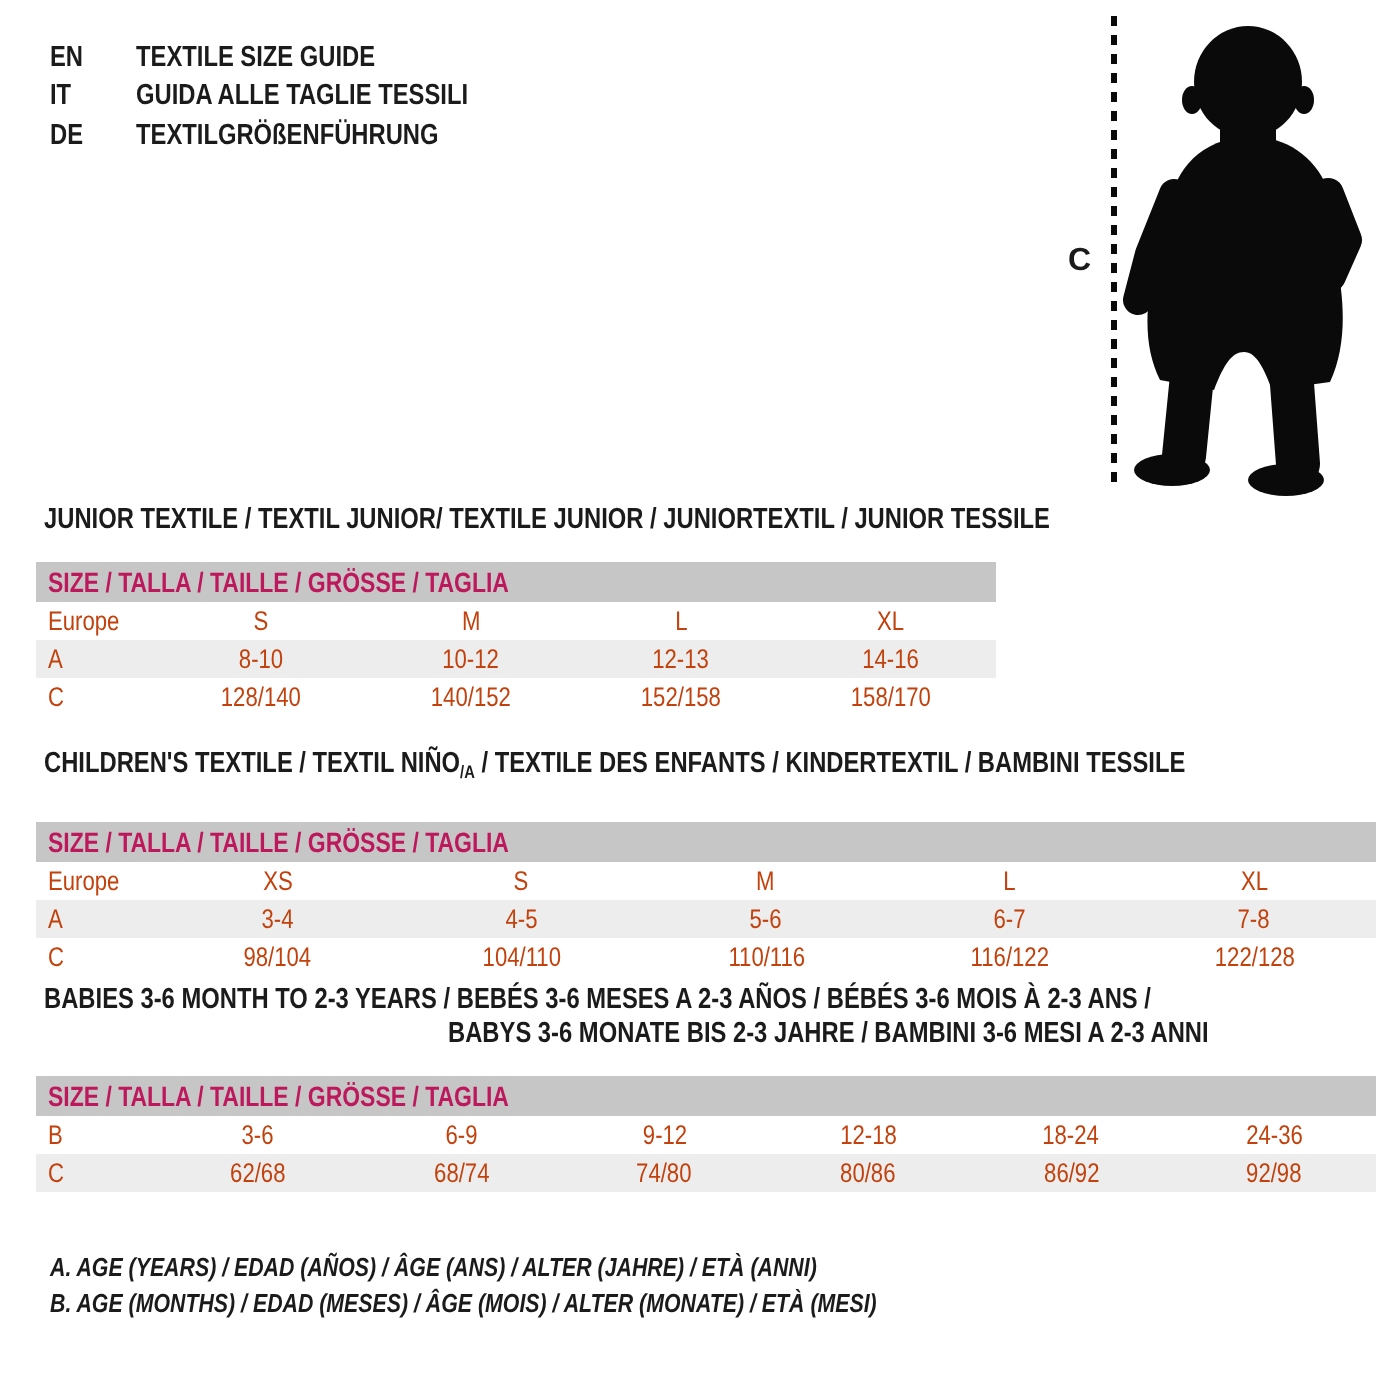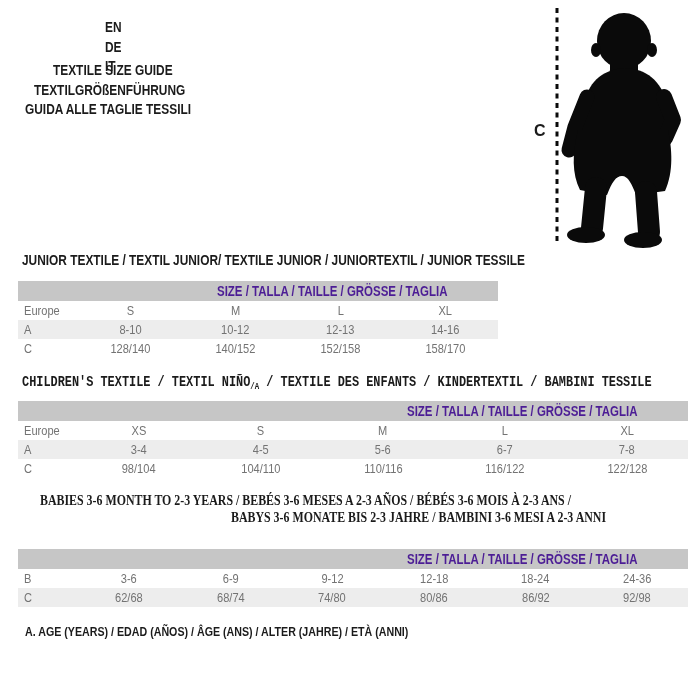--- a/index.html
+++ b/index.html
@@ -16,69 +16,69 @@
     color:var(--text);
   }
   .canvas{position:relative;width:700px;height:700px;background:#fff;overflow:hidden;}
 
   
   .cond{display:inline-block;transform:scaleX(0.82);transform-origin:0 50%;white-space:nowrap;}
   .cond-c{display:inline-block;transform:scaleX(0.82);transform-origin:50% 50%;white-space:nowrap;}
 
   
   .lang-list{position:absolute;left:25px;top:19px;}
-  .lang-row{display:flex;height:19.5px;align-items:center;font-weight:700;font-size:14.5px;flex-direction:column;}
+  .lang-row{display:flex;height:19.5px;align-items:center;font-weight:700;font-size:14.5px;}
   .lang-code{width:43px;flex:0 0 43px;}
 
   
   .figure{position:absolute;left:512px;top:2px;width:186px;height:248px;}
   .figure svg{position:absolute;left:0;top:0;}
   .figure-label{position:absolute;left:22px;top:120px;font-weight:700;font-size:16px;}
 
   
   .section{position:absolute;left:18px;}
   .sec-junior{top:252px;width:480px;}
   .sec-children{top:374px;width:670px;}
   .sec-babies{top:492px;width:670px;}
   .section-title{font-weight:700;font-size:14.5px;line-height:17px;margin-left:4px;text-align:right;}
   .sec-junior .section-title{margin-bottom:12px;}
-  .sec-children .section-title{margin-bottom:5px;font-family:Liberation Mono, monospace;}
-  .sec-babies .section-title{margin-bottom:23px;font-family:Liberation Serif, serif;}
+  .sec-children .section-title{margin-bottom:16px;}
+  .sec-babies .section-title{margin-bottom:12px;}
   .title-sub{font-size:9px;font-weight:700;vertical-align:-3px;}
   .tbar{height:20px;background:var(--header-bar);display:flex;align-items:center;
-        padding-left:6px;font-weight:700;font-size:14px;color:#4c1d95;justify-content:flex-end;}
-  .trow{display:grid;height:19px;align-items:center;font-size:13.5px;font-weight:400;color:#737373;}
+        padding-left:6px;font-weight:700;font-size:14px;color:#be185d;}
+  .trow{display:grid;height:19px;align-items:center;font-size:13.5px;font-weight:400;color:#c2410c;}
   .trow.shaded{background:var(--row-stripe);}
   .sec-junior .trow{grid-template-columns:60px repeat(4,1fr);}
   .sec-children .trow{grid-template-columns:60px repeat(5,1fr);}
   .sec-babies .trow{grid-template-columns:60px repeat(6,1fr);}
   .cell{text-align:center;overflow:visible;}
   .label-cell{text-align:left;padding-left:6px;}
 
   
   .footnotes{position:absolute;left:25px;top:624px;}
-  .footnote{height:18px;display:flex;font-weight:700;font-size:13px;}
+  .footnote{height:18px;display:flex;align-items:center;font-weight:700;font-size:13px;font-style:italic;}
 </style>
 </head>
 <body>
 
 <div class="canvas">
 
   <div class="lang-list">
       <div class="lang-row">
         <span class="lang-code"><span class="cond">EN</span></span>
         <span><span class="cond">TEXTILE SIZE GUIDE</span></span>
       </div>
       <div class="lang-row">
+        <span class="lang-code"><span class="cond">IT</span></span>
+        <span><span class="cond">GUIDA ALLE TAGLIE TESSILI</span></span>
+      </div>
+      <div class="lang-row">
         <span class="lang-code"><span class="cond">DE</span></span>
         <span><span class="cond">TEXTILGRÖßENFÜHRUNG</span></span>
-      </div>
-      <div class="lang-row">
-        <span class="lang-code"><span class="cond">IT</span></span>
-        <span><span class="cond">GUIDA ALLE TAGLIE TESSILI</span></span>
       </div>
     </div>
 
   <div class="figure">
     <svg width="186" height="248" viewBox="0 0 186 248">
       <g>
         <line x1="45" y1="6" x2="45" y2="242" stroke="var(--silhouette)" stroke-width="3" stroke-dasharray="5 4.5"></line>
       </g>
       <g fill="var(--silhouette)" stroke="none">
         <ellipse cx="112" cy="39" rx="27" ry="28"></ellipse>
@@ -178,15 +178,18 @@
         <span class="cell"><span class="cond-c">80/86</span></span>
         <span class="cell"><span class="cond-c">86/92</span></span>
         <span class="cell"><span class="cond-c">92/98</span></span>
       </div>
     </div>
 
   <div class="footnotes">
       <div class="footnote">
         <span class="cond">A. AGE (YEARS) / EDAD (AÑOS) / ÂGE (ANS) / ALTER (JAHRE) / ETÀ (ANNI)</span>
       </div>
+      <div class="footnote">
+        <span class="cond">B. AGE (MONTHS) / EDAD (MESES) / ÂGE (MOIS) / ALTER (MONATE) / ETÀ (MESI)</span>
+      </div>
     </div>
 
 </div>
 
 </body></html>

